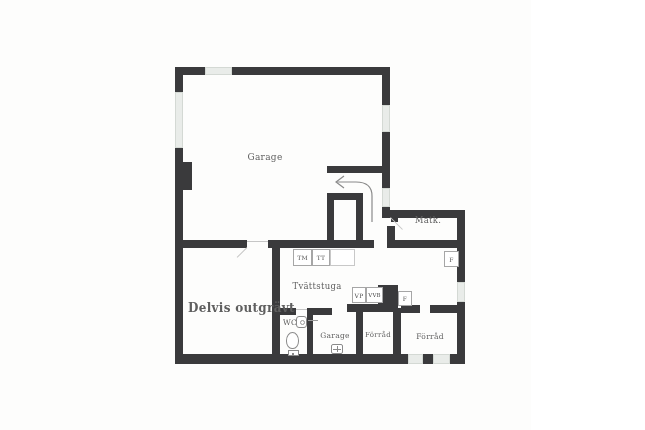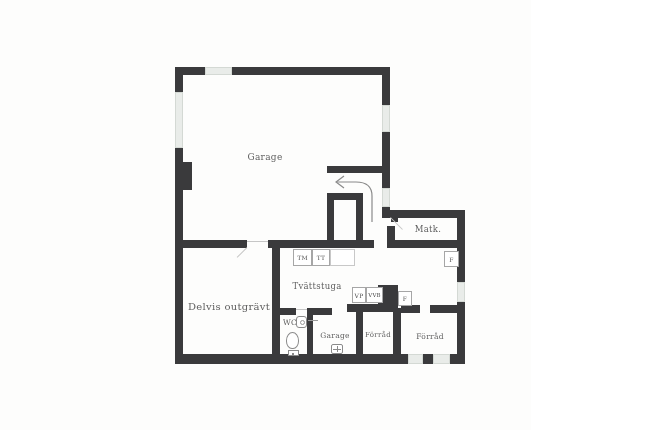--- a/index.html
+++ b/index.html
@@ -55,23 +55,23 @@
   <div class="window" style="left:457px;top:282px;width:8px;height:20px;"></div>
   <div class="window" style="left:408px;top:354px;width:15px;height:10px;"></div>
   <div class="window" style="left:433px;top:354px;width:17px;height:10px;"></div>
 
   <div class="door-line" style="left:247px;top:241px;width:21px;height:1px;"></div>
   <div class="door-line" style="left:235px;top:252px;width:14px;height:1px;transform:rotate(-45deg);"></div>
   <div class="door-line" style="left:388px;top:223px;width:17px;height:1px;transform:rotate(45deg);"></div>
   <div class="door-line" style="left:296px;top:309px;width:11px;height:1px;"></div>
 
   <div class="room-label" style="left:230px;top:152px;width:70px;font-size:9px;">Garage</div>
-  <div class="room-label" style="left:402px;top:224px;width:52px;">Matk.</div>
+  <div class="room-label" style="left:402px;top:215px;width:52px;">Matk.</div>
   <div class="room-label" style="left:284px;top:281px;width:66px;">Tvättstuga</div>
-  <div class="room-label" style="left:188px;top:301px;width:82px;font-size:10px;">Delvis outgrävt</div>
+  <div class="room-label" style="left:188px;top:301px;width:82px;font-size:12px;font-weight:bold;">Delvis outgrävt</div>
   <div class="room-label small" style="left:281px;top:318px;width:18px;">WC</div>
   <div class="room-label small" style="left:315px;top:331px;width:40px;">Garage</div>
   <div class="room-label small" style="left:362px;top:331px;width:32px;font-size:7px;">Förråd</div>
   <div class="room-label small" style="left:408px;top:332px;width:44px;">Förråd</div>
 
   <div class="fixture" style="left:293px;top:249px;width:19px;height:17px;">TM</div>
   <div class="fixture" style="left:312px;top:249px;width:18px;height:17px;">TT</div>
   <div class="fixture light" style="left:330px;top:249px;width:25px;height:17px;"></div>
   <div class="fixture" style="left:352px;top:287px;width:14px;height:16px;">VP</div>
   <div class="fixture" style="left:366px;top:287px;width:17px;height:16px;font-size:5.5px;">VVB</div>

